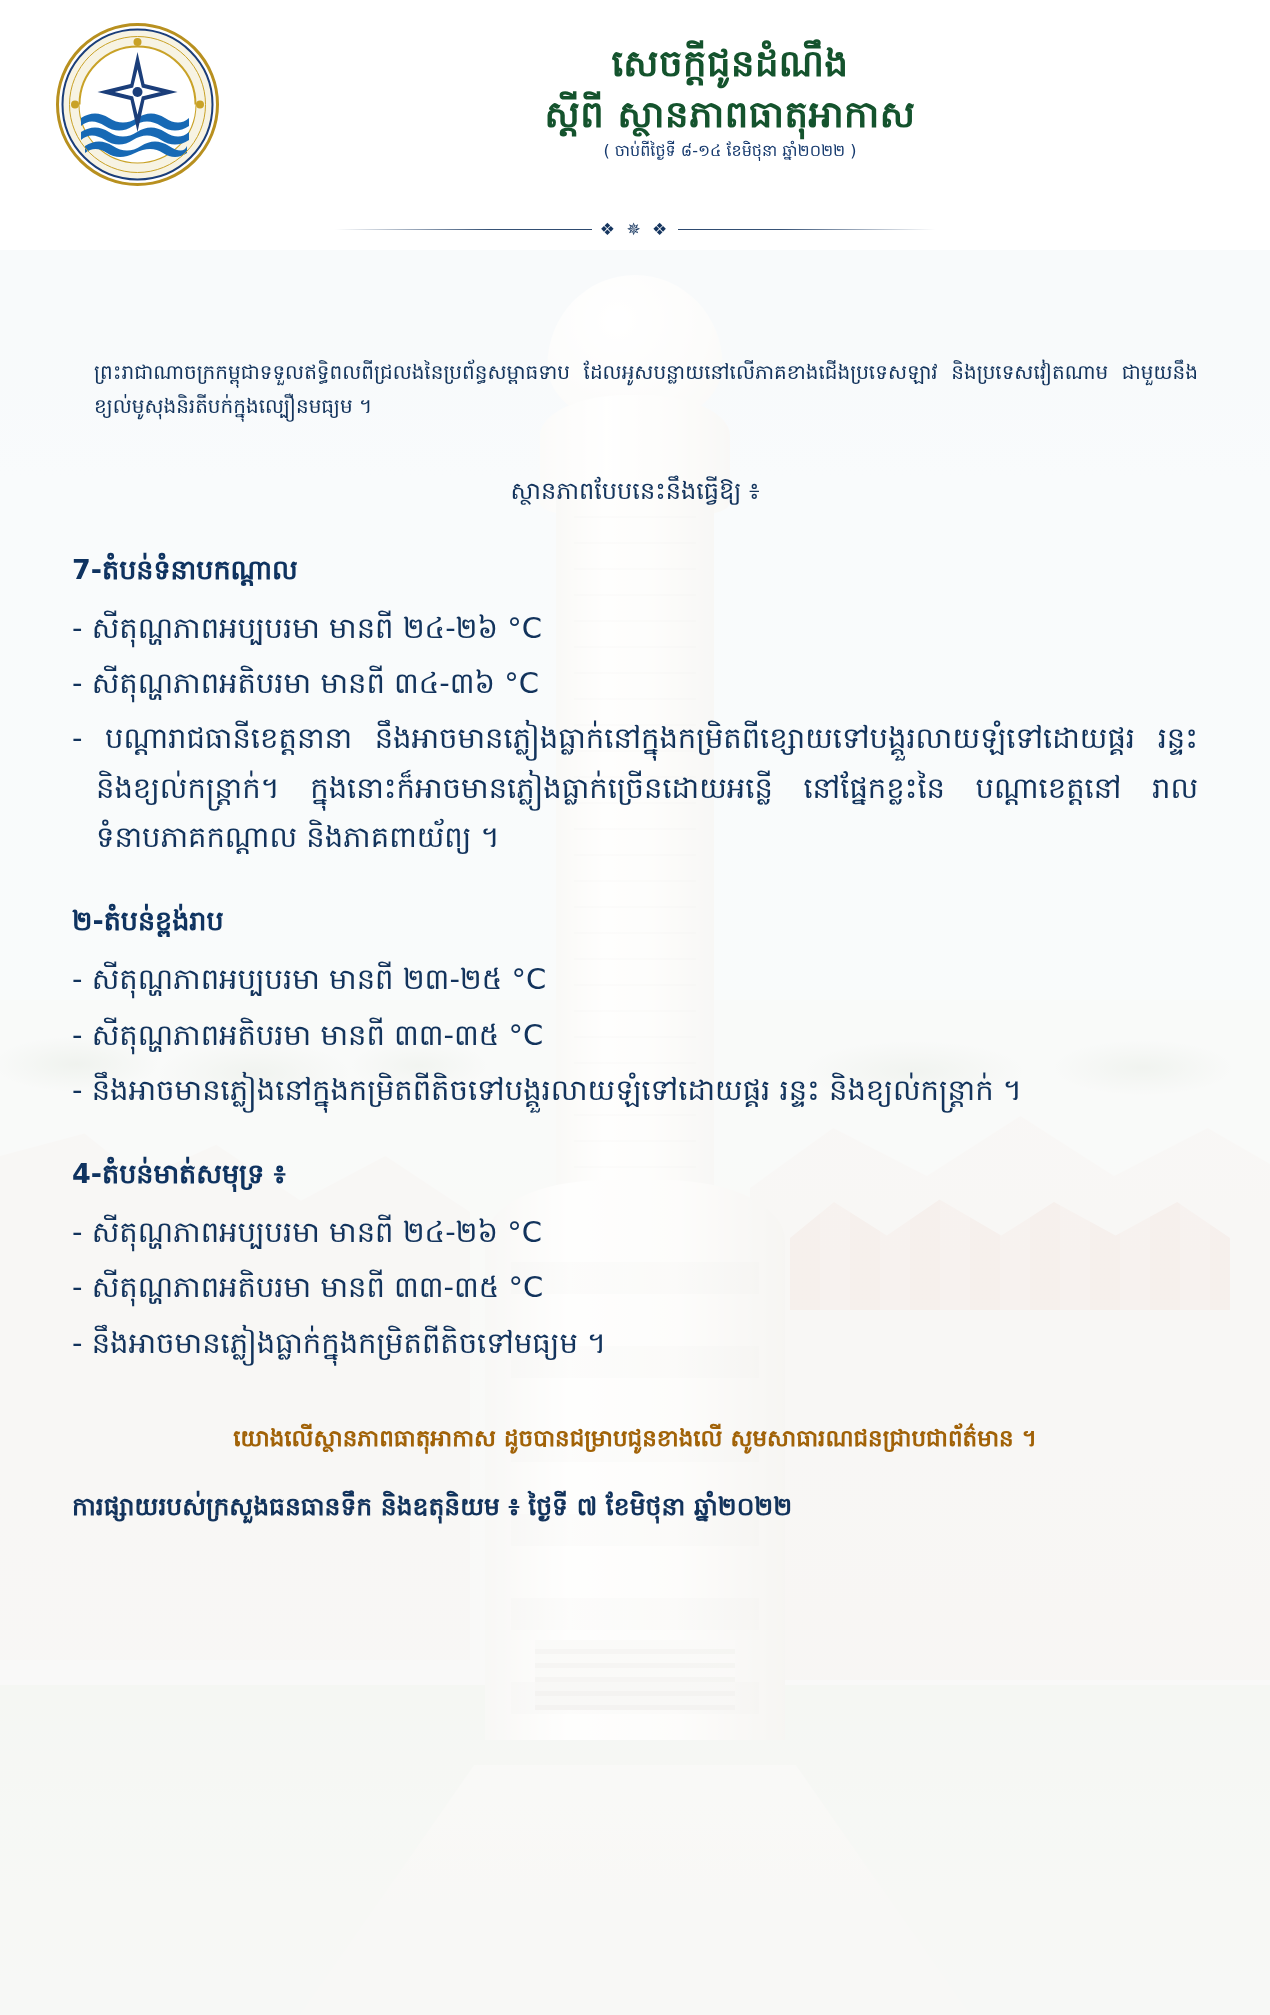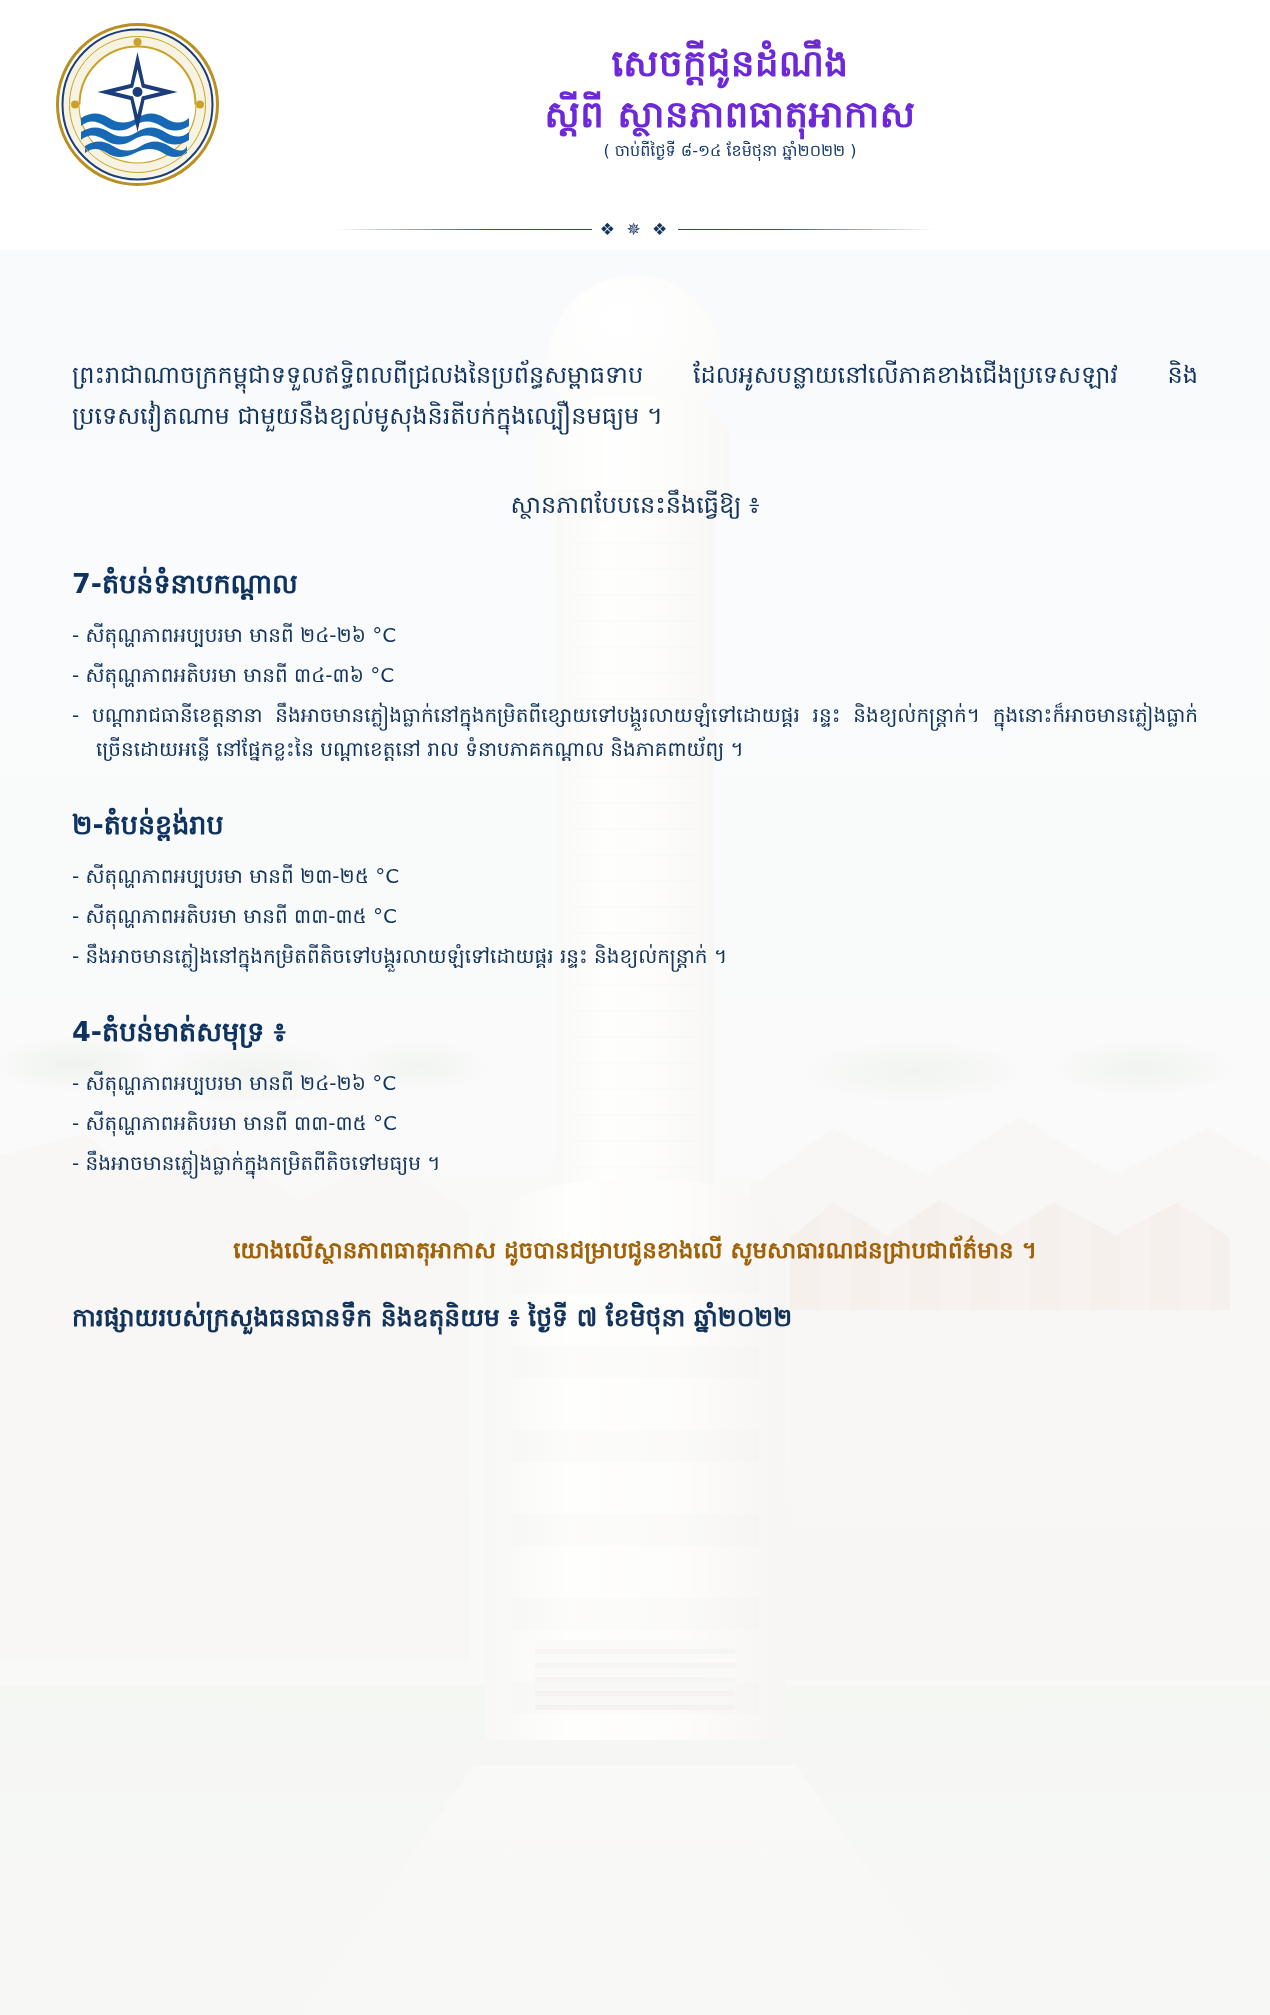--- a/index.html
+++ b/index.html
@@ -178,21 +178,21 @@
     width: 165px; height: 165px;
   }
   .logo svg { display: block; }
 
   .title-block {
     position: absolute;
     left: 230px; right: 40px; top: 38px;
     text-align: center;
   }
   .title-line1, .title-line2 {
-    color: #6d28d9;
+    color: #14532d;
     font-weight: bold;
     font-size: 37px;
     line-height: 1.38;
     letter-spacing: .5px;
   }
   .title-date {
     color: #163a6e;
     font-size: 16px;
   }
 
@@ -224,43 +224,44 @@
 
   
   .body {
     position: absolute;
     left: 0; right: 0; top: 355px;
     padding: 0 72px;
     box-sizing: border-box;
     color: #10365f;
   }
   .para {
-    font-size: 24px;
+    font-size: 20px;
     line-height: 1.72;
     color: #12335c;
     text-align: justify;
     text-justify: inter-word;
+    margin-left: 22px;
   }
   .lead-note {
     margin-top: 52px;
     font-size: 24px;
     color: #12335c;
     text-align: center;
   }
   .section {
     margin-top: 42px;
   }
   .section-title {
     font-size: 27px;
     font-weight: bold;
     color: #0f3360;
     margin-bottom: 12px;
   }
   .bullet {
-    font-size: 20px;
+    font-size: 29px;
     line-height: 1.70;
     color: #12335c;
     padding-left: 24px;
     text-indent: -24px;
     margin-bottom: 6px;
     text-align: justify;
   }
 
   .closing {
     margin-top: 52px;

